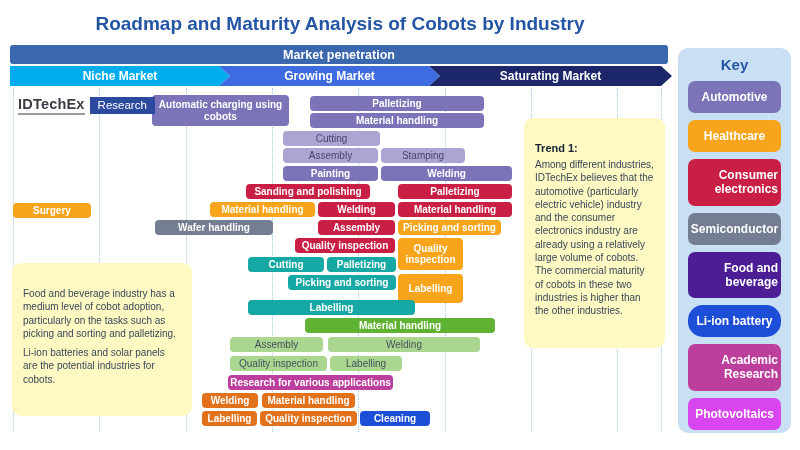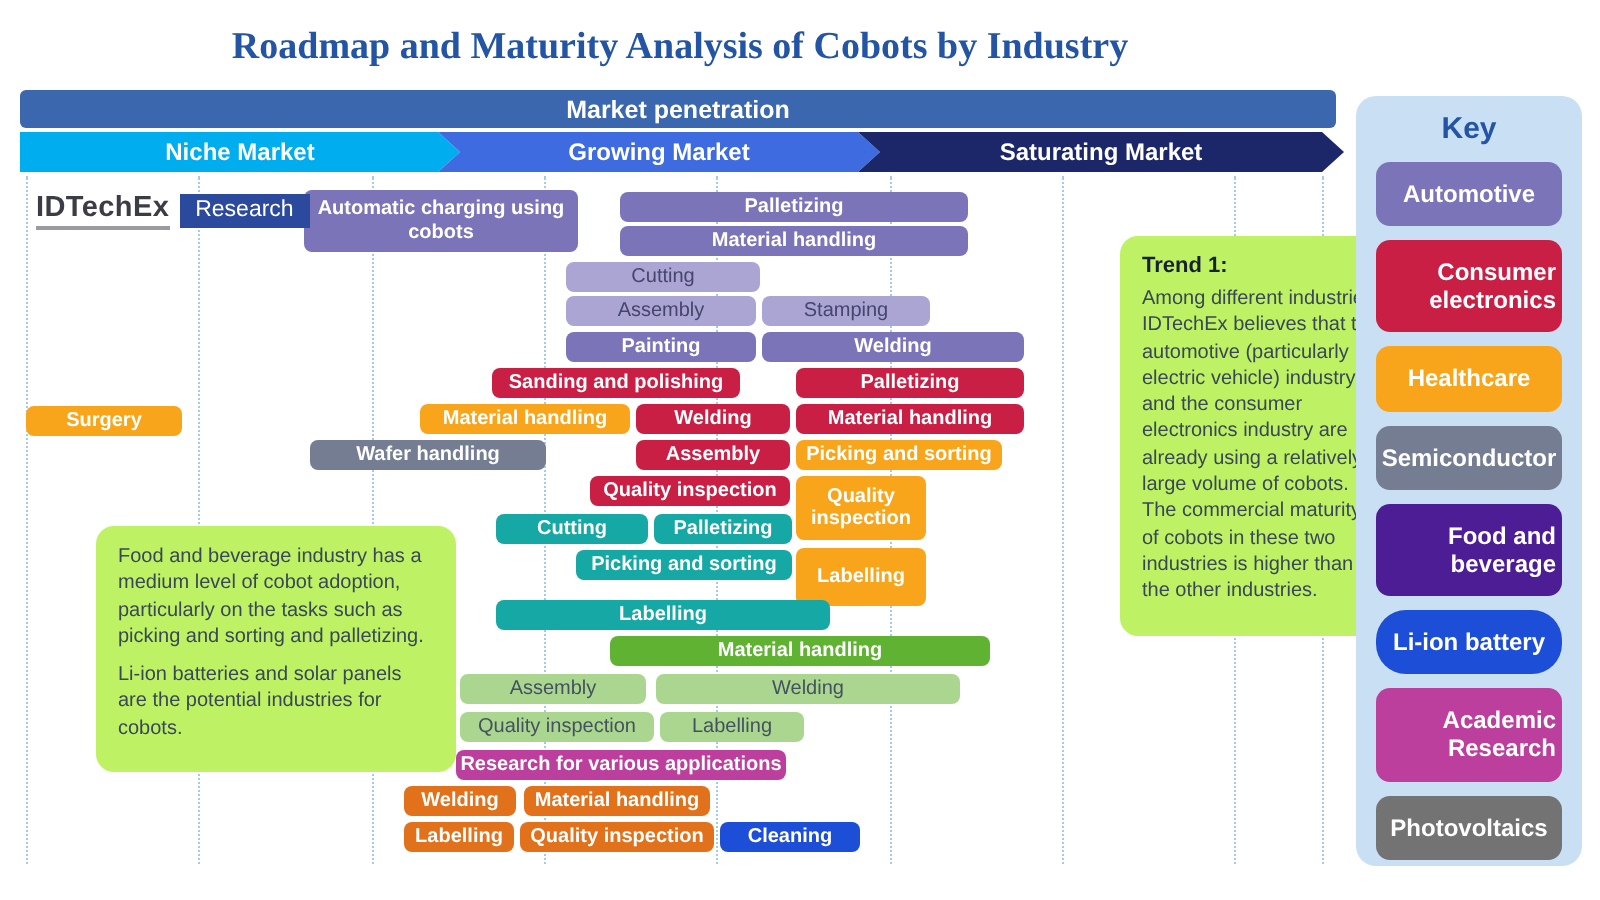--- a/index.html
+++ b/index.html
@@ -1,32 +1,32 @@
 <!DOCTYPE html>
 <html><head>
 <meta charset="utf-8">
 <style>
   html,body{margin:0;padding:0;background:#fff;font-family:"Liberation Sans",sans-serif;}
   .canvas{position:relative;width:800px;height:450px;background:#fff;overflow:hidden;}
-  .title{position:absolute;left:0;top:13px;width:680px;text-align:center;font-size:19px;font-weight:bold;font-family:Liberation Serif, serif;}
+  .title{position:absolute;left:0;top:13px;width:680px;text-align:center;font-size:19px;font-weight:bold;}
   .mp-bar{position:absolute;left:10px;top:45px;width:658px;height:19px;border-radius:3px;
           color:#fff;font-weight:bold;font-size:12.5px;display:flex;align-items:center;justify-content:center;}
   .stage{position:absolute;top:66px;height:20px;color:#fff;font-weight:bold;font-size:12px;
          display:flex;align-items:center;justify-content:center;}
   .stage-0{left:10px;width:220px;clip-path:polygon(0 0,calc(100% - 11px) 0,100% 50%,calc(100% - 11px) 100%,0 100%);}
   .stage-1{left:219px;width:221px;clip-path:polygon(0 0,calc(100% - 11px) 0,100% 50%,calc(100% - 11px) 100%,0 100%,11px 50%);}
   .stage-2{left:429px;width:243px;clip-path:polygon(0 0,calc(100% - 11px) 0,100% 50%,calc(100% - 11px) 100%,0 100%,11px 50%);}
   .gridline{position:absolute;top:88px;height:344px;width:0;border-left:1px dotted #A6CBE8;z-index:0;}
   .logo{position:absolute;left:18px;top:96px;display:flex;align-items:center;z-index:2;}
   .logo-word{font-size:14.5px;font-weight:bold;color:#3C3C46;border-bottom:2px solid #9A9AA0;padding-bottom:1px;letter-spacing:.2px;}
   .logo-sub{margin-left:5px;background:#2B4A9E;color:#fff;font-size:11.5px;padding:2px 8px 3px 8px;}
   #bars{position:absolute;left:0;top:0;z-index:1;}
   .bar{position:absolute;border-radius:4px;display:flex;align-items:center;justify-content:center;
        text-align:center;font-weight:bold;font-size:10px;line-height:1.15;padding:0 2px;box-sizing:border-box;}
-  .trend{position:absolute;background:#bef264;border-radius:9px;padding:9px 11px;box-sizing:border-box;z-index:2;margin-left:36px;}
+  .trend{position:absolute;background:#fef9c3;border-radius:9px;padding:24px 11px;box-sizing:border-box;z-index:2;}
   .trend-title{font-size:11px;font-weight:bold;color:#172133;margin-bottom:4px;}
   .trend p{margin:0 0 6px 0;font-size:10px;line-height:1.33;color:#394759;}
   .trend-1{left:524px;top:118px;width:141px;}
   .trend-2{left:12px;top:263px;width:180px;}
   .key-panel{position:absolute;left:678px;top:48px;width:113px;height:385px;background:#C9DFF4;border-radius:10px;
              box-sizing:border-box;padding:8px 10px;display:flex;flex-direction:column;z-index:2;}
   .key-title{text-align:center;font-size:15px;font-weight:bold;margin-bottom:8px;}
   #key-items{display:flex;flex-direction:column;gap:7px;}
   .key-item{border-radius:7px;color:#fff;font-weight:bold;font-size:12px;line-height:1.18;text-align:right;
             padding:9px 3px;display:flex;align-items:center;justify-content:center;}
@@ -112,23 +112,23 @@
 
   <div class="trend trend-2">
     <p>Food and beverage industry has a medium level of cobot adoption, particularly on the tasks such as picking and sorting and palletizing.</p>
     <p>Li-ion batteries and solar panels are the potential industries for cobots.</p>
   </div>
 
   <div class="key-panel">
     <div class="key-title" style="color: rgb(35, 85, 164);">Key</div>
     <div id="key-items">
         <div class="key-item" style="background: rgb(123, 116, 185);">Automotive</div>
+        <div class="key-item" style="background: rgb(249, 165, 27);">Healthcare</div>
         <div class="key-item" style="background: rgb(201, 31, 69);">Consumer electronics</div>
-        <div class="key-item" style="background: rgb(249, 165, 27);">Healthcare</div>
         <div class="key-item" style="background: rgb(117, 125, 146);">Semiconductor</div>
         <div class="key-item" style="background: #4c1d95;">Food and beverage</div>
         <div class="key-item" style="background: #1d4ed8; border-radius: 15px;">Li-ion battery</div>
         <div class="key-item" style="background: rgb(188, 63, 158);">Academic Research</div>
-        <div class="key-item" style="background: #737373;">Photovoltaics</div>
+        <div class="key-item" style="background: #d946ef;">Photovoltaics</div>
       </div>
   </div>
 
 </div>
 
 </body></html>

